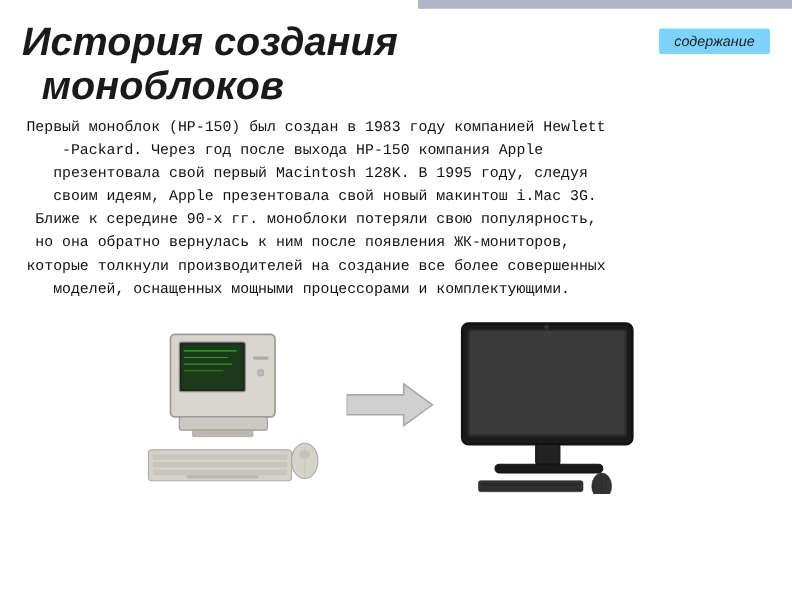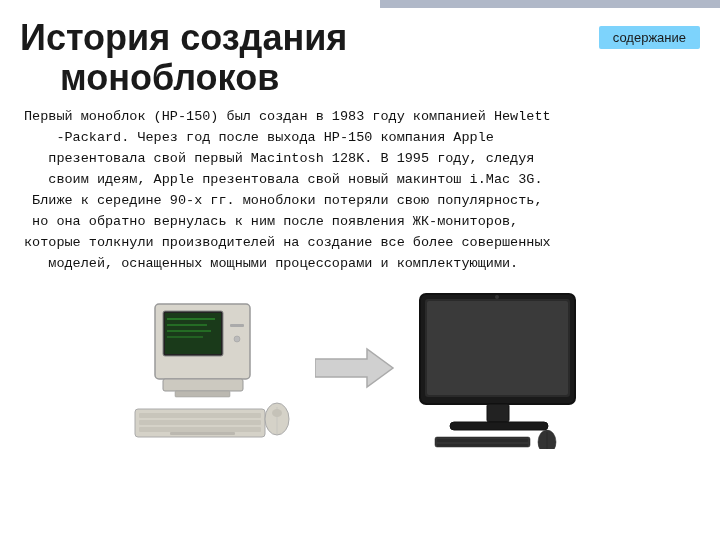--- a/index.html
+++ b/index.html
@@ -28,41 +28,42 @@
       width: 340px;
       height: 8px;
       background: #b0b8c8;
     }
 
     .header-area {
       display: flex;
       align-items: flex-start;
       justify-content: flex-start;
       margin-bottom: 10px;
+      font-style: italic;
     }
 
     .title-block {
       flex: 1;
     }
 
     .title-line1 {
       font-family: Arial, sans-serif;
       font-size: 36px;
       font-weight: bold;
       color: #1a1a1a;
       line-height: 1.1;
     }
 
     .title-line2 {
       font-family: Arial, sans-serif;
       font-size: 36px;
       font-weight: bold;
       color: #1a1a1a;
       line-height: 1.1;
-      margin-left: 40px;
+      margin-left: 18px;
     }
 
     .contents-badge {
       background: #7dd3fc;
       color: #1a1a1a;
       font-family: Arial, sans-serif;
       font-size: 13px;
       padding: 4px 14px;
       border-radius: 2px;
       white-space: nowrap;

